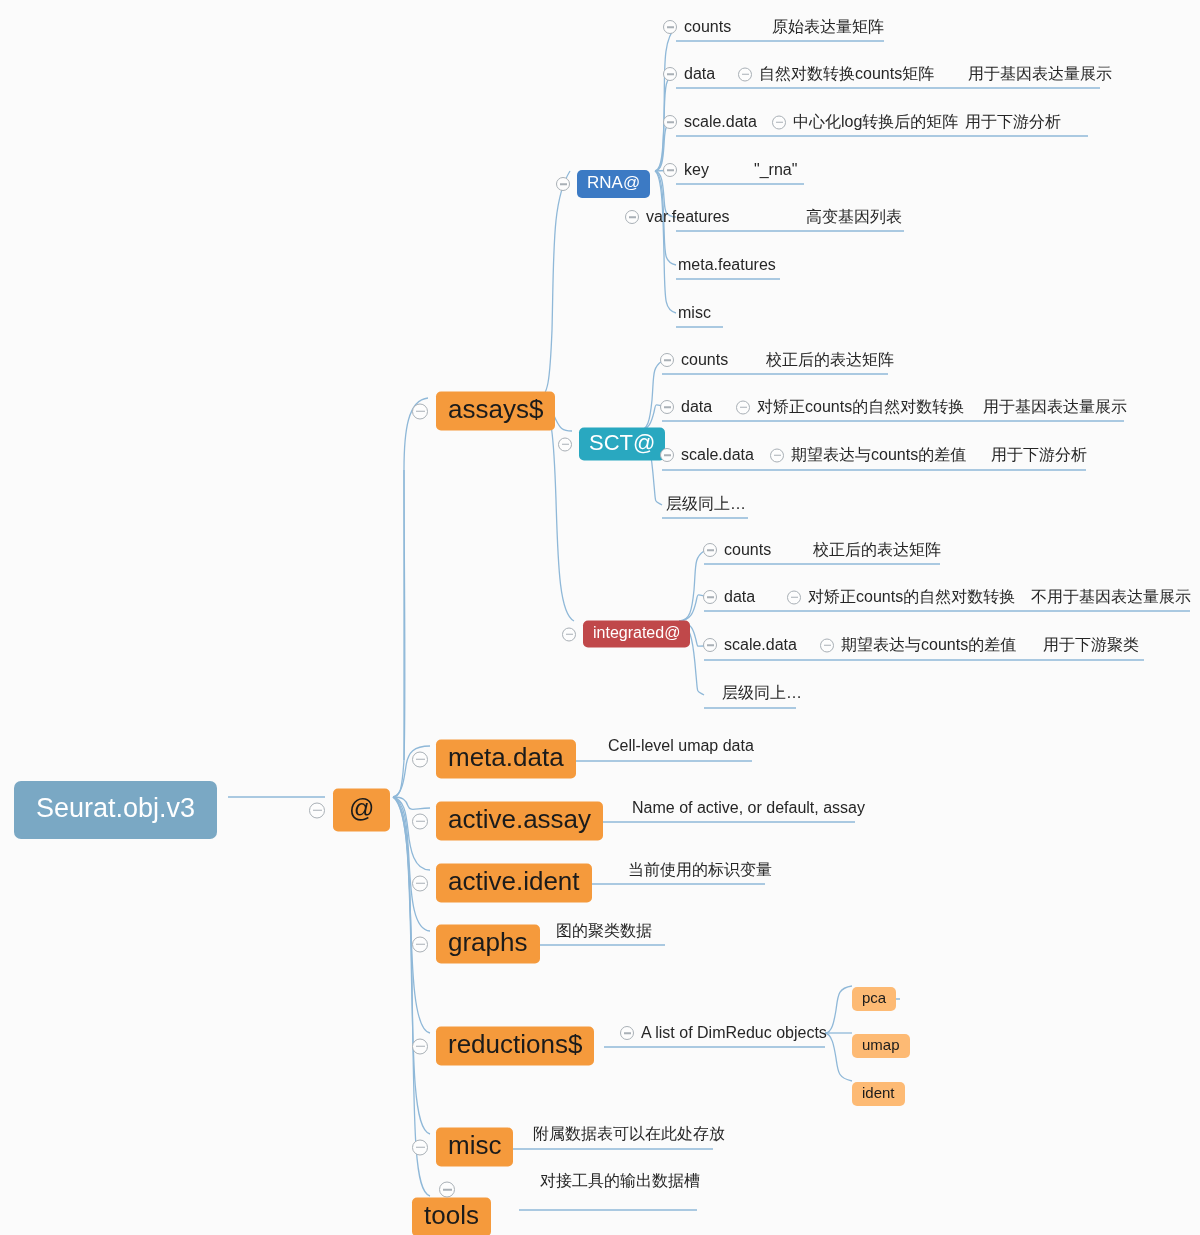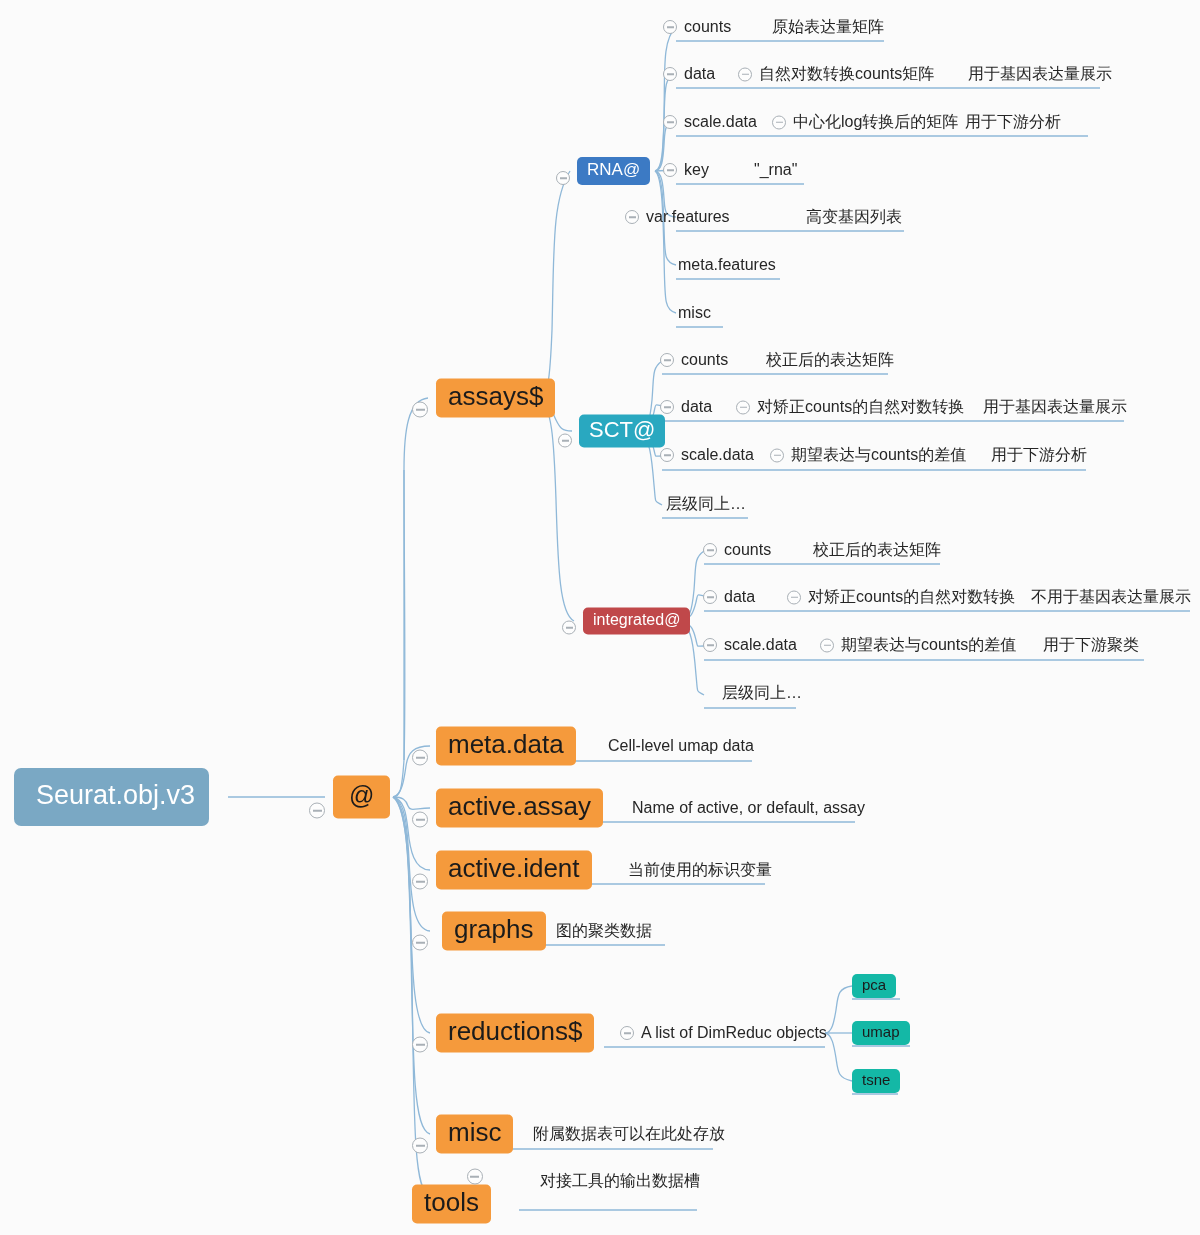--- a/index.html
+++ b/index.html
@@ -8,46 +8,47 @@
     background:#fbfbfb;
     font-family:"Liberation Sans","DejaVu Sans",sans-serif;
     overflow:hidden;
   }
   #canvas{position:relative;width:1200px;height:1235px;}
   #wires{position:absolute;left:0;top:0;width:1200px;height:1235px;pointer-events:none;}
 
   
   .node{
     position:absolute;
-    display:flex;align-items:flex-end;
+    display:flex;align-items:center;
     box-sizing:border-box;
     white-space:nowrap;
     transform:translateY(-50%);
+    margin-top:13px;
   }
   .box{
     border-radius:5px;
     display:inline-block;
     line-height:1;
     color:#1b1b1b;
   }
   .root .box{
     background:#7aa8c4;color:#ffffff;
-    font-size:27px;padding:14px 14px 17px 22px;
+    font-size:27px;padding:14px 22px 17px 22px;
     border-radius:7px;
   }
   .at .box{
     background:#f59a3c;font-size:25px;padding:7px 16px 11px 16px;
   }
   .lvl2 .box{
     background:#f59a3c;font-size:26px;padding:4px 12px 9px 12px;
   }
   .assay-rna .box{background:#3c7ac4;color:#ffffff;font-size:17px;padding:4px 10px 7px 10px;}
   .assay-sct .box{background:#29a8c0;color:#ffffff;font-size:22px;padding:4px 10px 7px 10px;}
   .assay-int .box{background:#c0484a;color:#ffffff;font-size:16px;padding:4px 10px 7px 10px;}
-  .green .box{background:#14b8a6;color:#1b1b1b;font-size:15px;padding:3px 10px 6px 10px;}
+  .green .box{background:#fdba74;color:#1b1b1b;font-size:15px;padding:3px 10px 6px 10px;}
 
   
   .plain{
     position:absolute;transform:translateY(-50%);
     white-space:nowrap;color:#2b2b2b;
     display:flex;align-items:center;
   }
   .t-field{font-size:16px;color:#262626;}
   .t-desc{font-size:16px;color:#262626;}
   .t-leaf{font-size:16px;color:#262626;}
@@ -164,21 +165,21 @@
     <span class="box">active.assay</span>
   </div>
   <div class="plain t-desc" style="left:632px;top:808px;">Name of active, or default, assay</div>
 
   <div class="node lvl2" style="left:412px;top:870px;">
     <span class="cc"></span>
     <span class="box">active.ident</span>
   </div>
   <div class="plain t-desc" style="left:628px;top:870px;">当前使用的标识变量</div>
 
-  <div class="node lvl2" style="left:412px;top:931px;gap:6px;">
+  <div class="node lvl2" style="left:412px;top:931px;">
     <span class="cc"></span>
     <span class="box">graphs</span>
   </div>
   <div class="plain t-desc" style="left:556px;top:931px;">图的聚类数据</div>
 
   <div class="node lvl2" style="left:412px;top:1033px;">
     <span class="cc"></span>
     <span class="box">reductions$</span>
   </div>
   <div class="plain t-desc" style="left:620px;top:1033px;">
@@ -198,21 +199,21 @@
   </div>
   <div class="plain t-desc" style="left:540px;top:1181px;">对接工具的输出数据槽</div>
 
   <div class="node green" style="left:852px;top:986px;">
     <span class="box">pca</span>
   </div>
   <div class="node green" style="left:852px;top:1033px;">
     <span class="box">umap</span>
   </div>
   <div class="node green" style="left:852px;top:1081px;">
-    <span class="box">tsne</span>
+    <span class="box">ident</span>
   </div>
 
   <div class="node assay-rna" style="left:556px;top:171px;">
     <span class="cc sm"></span>
     <span class="box">RNA@</span>
   </div>
 
   <div class="plain" style="left:663px;top:27px;">
     <span class="cc sm"></span>
     <span class="t-field">counts</span>

